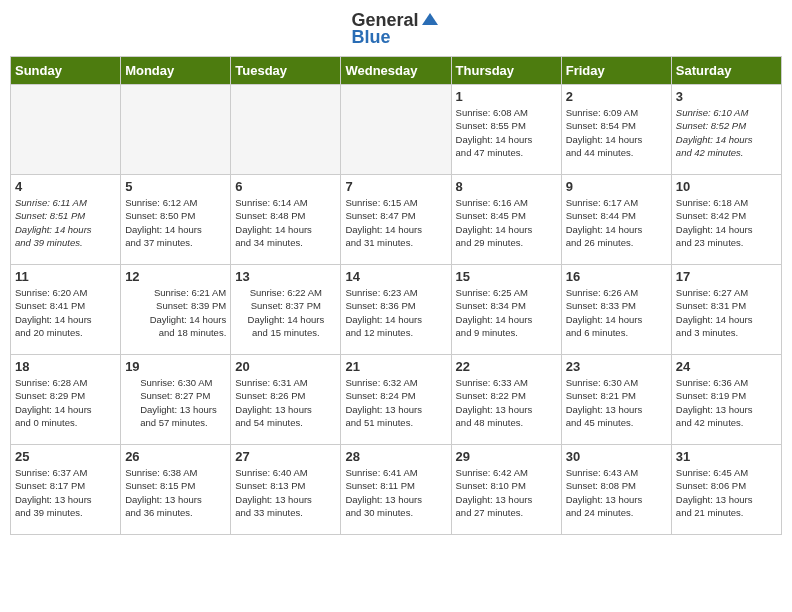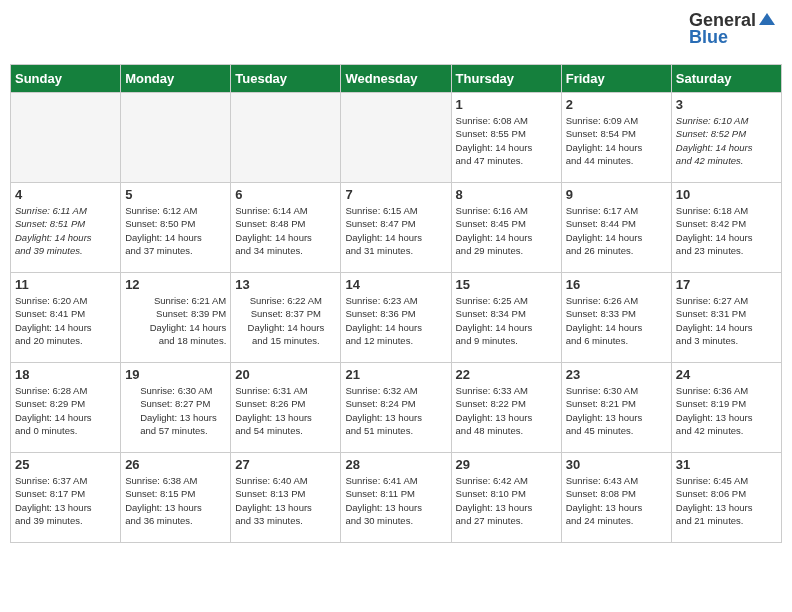--- a/index.html
+++ b/index.html
@@ -5,23 +5,23 @@
     * { box-sizing: border-box; margin: 0; padding: 0; }
     body {
       font-family: Arial, sans-serif;
       background: #fff;
       width: 792px;
       min-height: 612px;
       padding: 10px;
     }
     .header-area {
       display: flex;
-      justify-content: flex-end;
+      justify-content: center;
       align-items: flex-start;
-      margin-bottom: 16px;
+      margin-bottom: 8px;
       padding: 0 4px;
     }
     .logo {
       display: flex;
       flex-direction: column;
       align-items: flex-start;
     }
     .title-area {
       text-align: right;
     }
@@ -33,21 +33,21 @@
     .subtitle {
       font-size: 15px;
       color: #555;
     }
     table {
       width: 100%;
       border-collapse: collapse;
       table-layout: fixed;
     }
     th {
-      background-color: #15803d;
+      background-color: #4d7c0f;
       color: #fff;
       font-size: 13px;
       font-weight: bold;
       padding: 6px 4px;
       text-align: left;
       border: 1px solid #ccc;
     }
     td {
       border: 1px solid #ccc;
       vertical-align: top;

